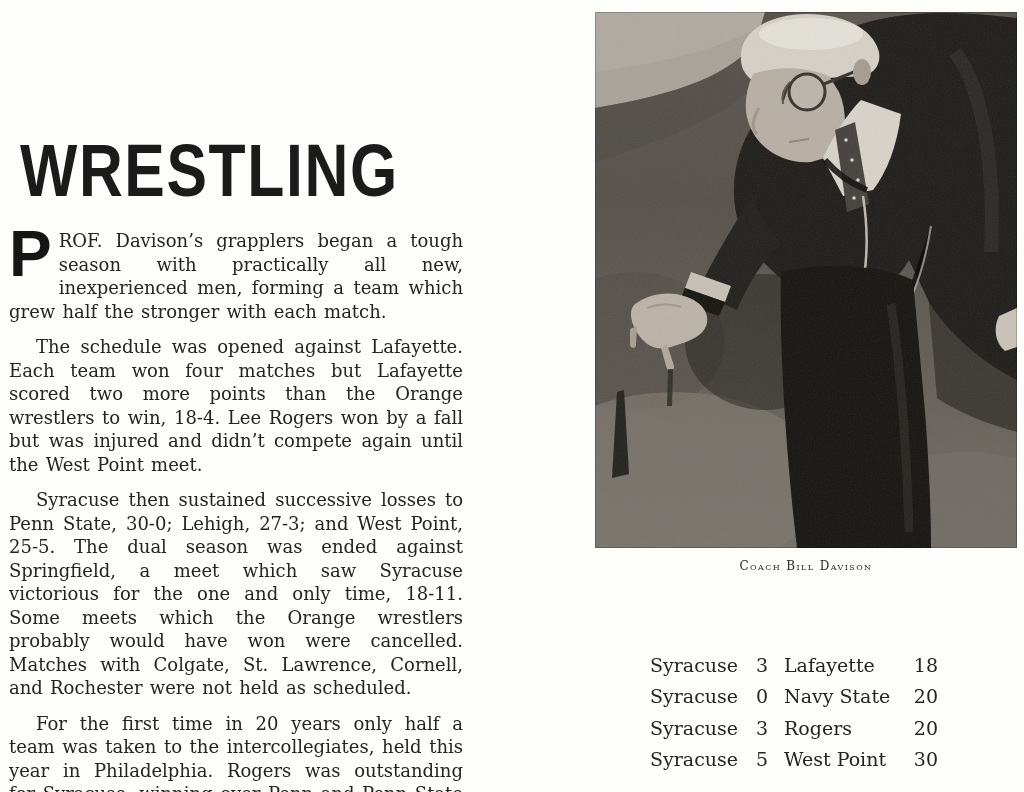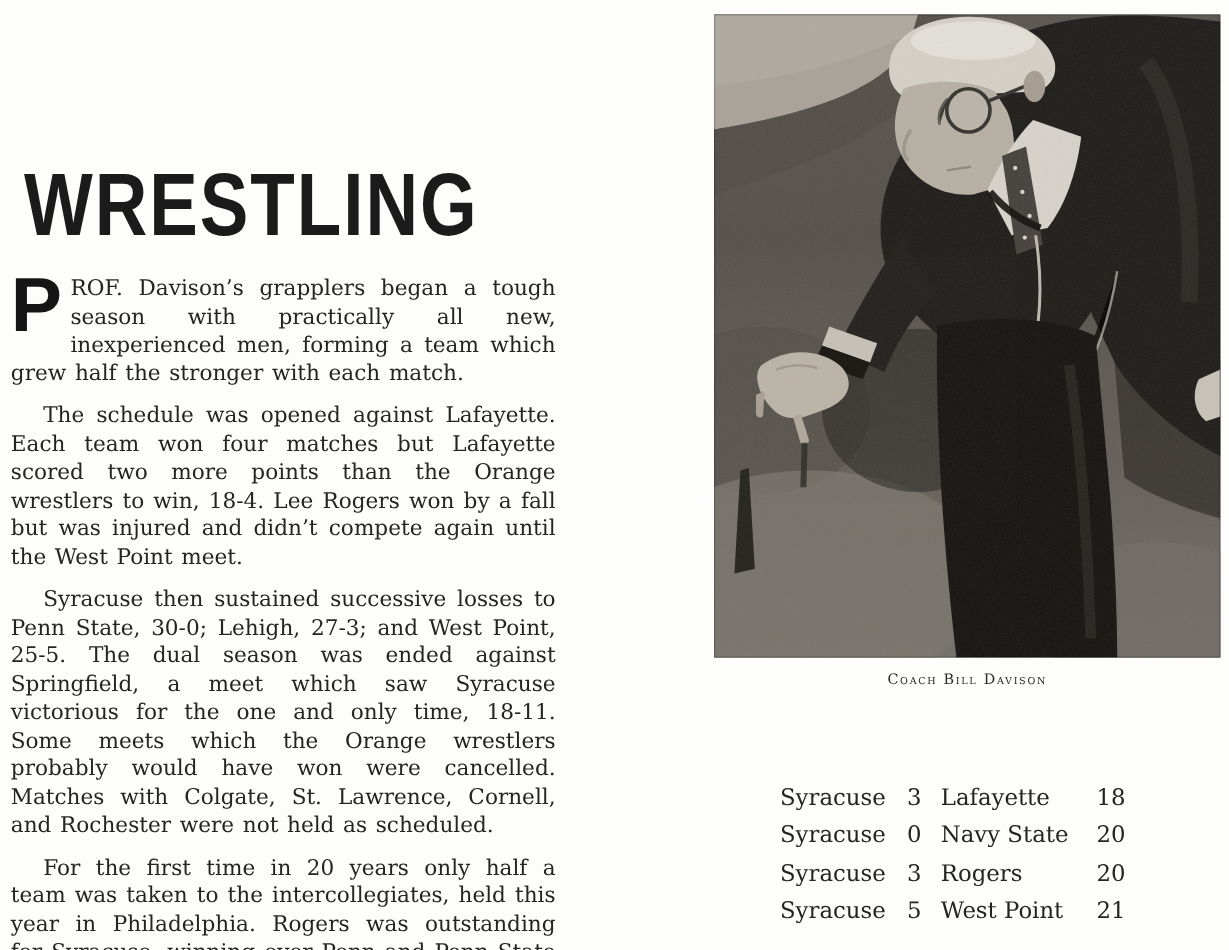--- a/index.html
+++ b/index.html
@@ -168,15 +168,15 @@
     <span class="score-team-pts">3</span>
     <span class="score-gap"></span>
     <span class="score-opp">Rogers</span>
     <span class="score-opp-pts">20</span>
   </div>
   <div class="score-row">
     <span class="score-team">Syracuse</span>
     <span class="score-team-pts">5</span>
     <span class="score-gap"></span>
     <span class="score-opp">West Point</span>
-    <span class="score-opp-pts">21</span>
+    <span class="score-opp-pts">30</span>
   </div>
 </div>
 
 </body></html>

